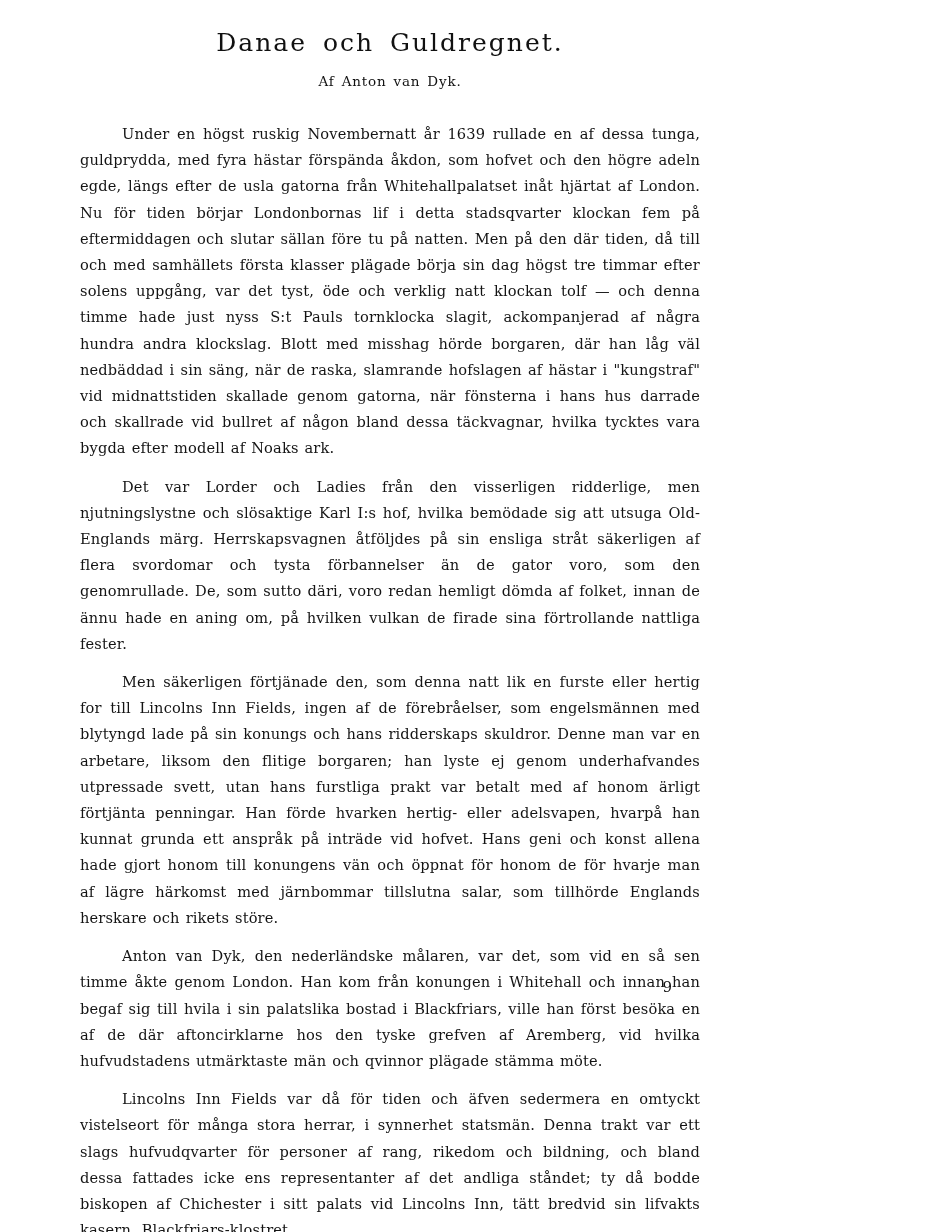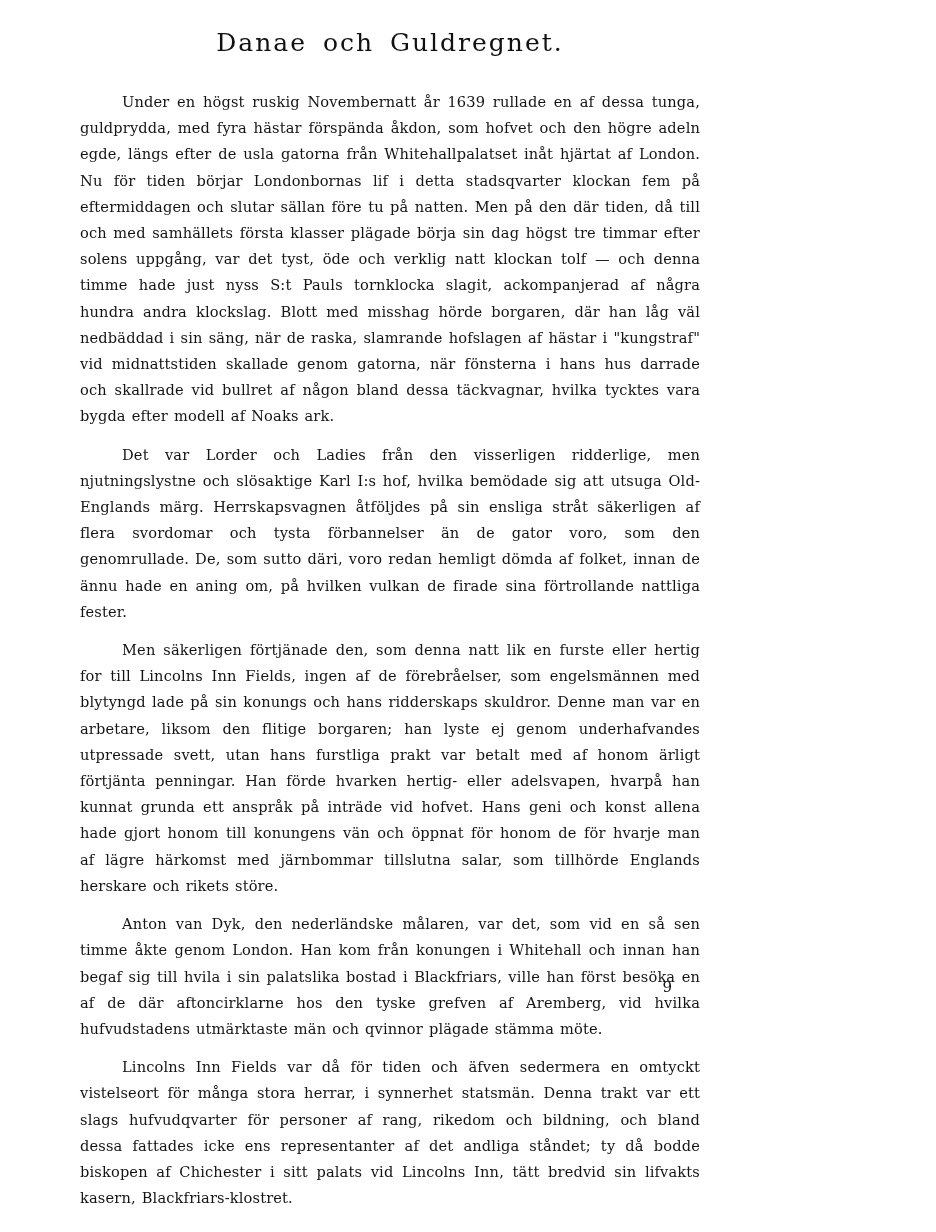--- a/index.html
+++ b/index.html
@@ -63,20 +63,21 @@
     color: #141414;
   }
 </style>
 </head>
 <body>
 
 <div class="page">
 
   <h1 class="doc-title">Danae och Guldregnet.</h1>
 
+  <div class="doc-author">Af Anton van Dyk.</div>
 
   <div class="body-text">
     <p>Under en högst ruskig Novembernatt år 1639 rullade en af dessa tunga, guldprydda, med fyra hästar förspända åkdon, som hofvet och den högre adeln egde, längs efter de usla gatorna från Whitehallpalatset inåt hjärtat af London. Nu för tiden börjar Londonbornas lif i detta stadsqvarter klockan fem på eftermiddagen och slutar sällan före tu på natten. Men på den där tiden, då till och med samhällets första klasser plägade börja sin dag högst tre timmar efter solens uppgång, var det tyst, öde och verklig natt klockan tolf — och denna timme hade just nyss S:t Pauls tornklocka slagit, ackompanjerad af några hundra andra klockslag. Blott med misshag hörde borgaren, där han låg väl nedbäddad i sin säng, när de raska, slamrande hofslagen af hästar i "kungstraf" vid midnattstiden skallade genom gatorna, när fönsterna i hans hus darrade och skallrade vid bullret af någon bland dessa täckvagnar, hvilka tycktes vara bygda efter modell af Noaks ark.</p>
     <p>Det var Lorder och Ladies från den visserligen ridderlige, men njutningslystne och slösaktige Karl I:s hof, hvilka bemödade sig att utsuga Old-Englands märg. Herrskapsvagnen åtföljdes på sin ensliga stråt säkerligen af flera svordomar och tysta förbannelser än de gator voro, som den genomrullade. De, som sutto däri, voro redan hemligt dömda af folket, innan de ännu hade en aning om, på hvilken vulkan de firade sina förtrollande nattliga fester.</p>
     <p>Men säkerligen förtjänade den, som denna natt lik en furste eller hertig for till Lincolns Inn Fields, ingen af de förebråelser, som engelsmännen med blytyngd lade på sin konungs och hans ridderskaps skuldror. Denne man var en arbetare, liksom den flitige borgaren; han lyste ej genom underhafvandes utpressade svett, utan hans furstliga prakt var betalt med af honom ärligt förtjänta penningar. Han förde hvarken hertig- eller adelsvapen, hvarpå han kunnat grunda ett anspråk på inträde vid hofvet. Hans geni och konst allena hade gjort honom till konungens vän och öppnat för honom de för hvarje man af lägre härkomst med järnbommar tillslutna salar, som tillhörde Englands herskare och rikets störe.</p>
     <p>Anton van Dyk, den nederländske målaren, var det, som vid en så sen timme åkte genom London. Han kom från konungen i Whitehall och innan han begaf sig till hvila i sin palatslika bostad i Blackfriars, ville han först besöka en af de där aftoncirklarne hos den tyske grefven af Aremberg, vid hvilka hufvudstadens utmärktaste män och qvinnor plägade stämma möte.</p>
     <p>Lincolns Inn Fields var då för tiden och äfven sedermera en omtyckt vistelseort för många stora herrar, i synnerhet statsmän. Denna trakt var ett slags hufvudqvarter för personer af rang, rikedom och bildning, och bland dessa fattades icke ens representanter af det andliga ståndet; ty då bodde biskopen af Chichester i sitt palats vid Lincolns Inn, tätt bredvid sin lifvakts kasern, Blackfriars-klostret.</p>
   </div>
 
   <div class="page-number">9</div>

